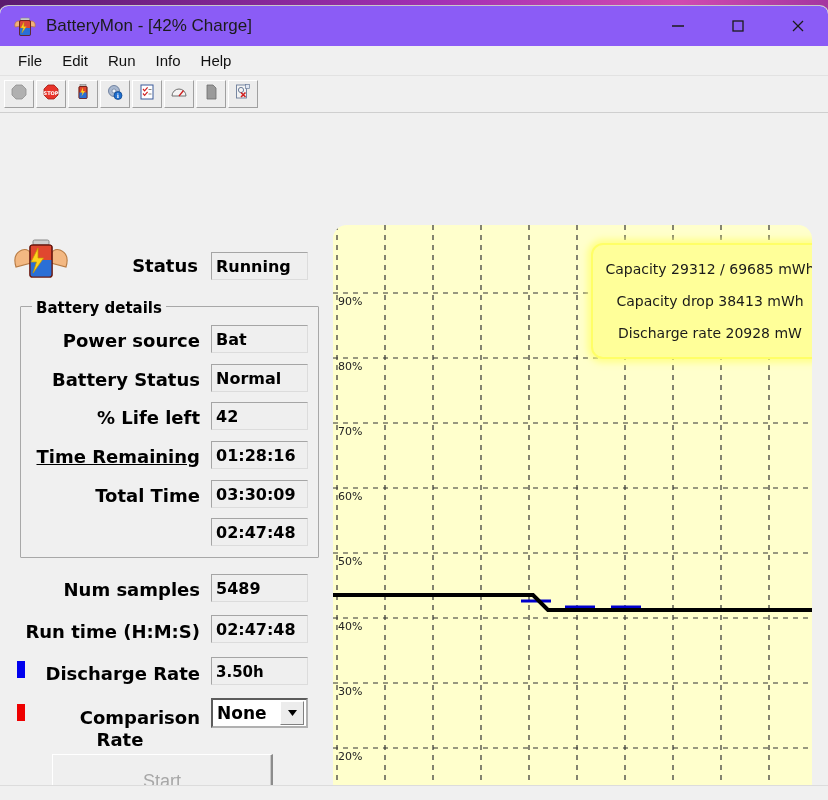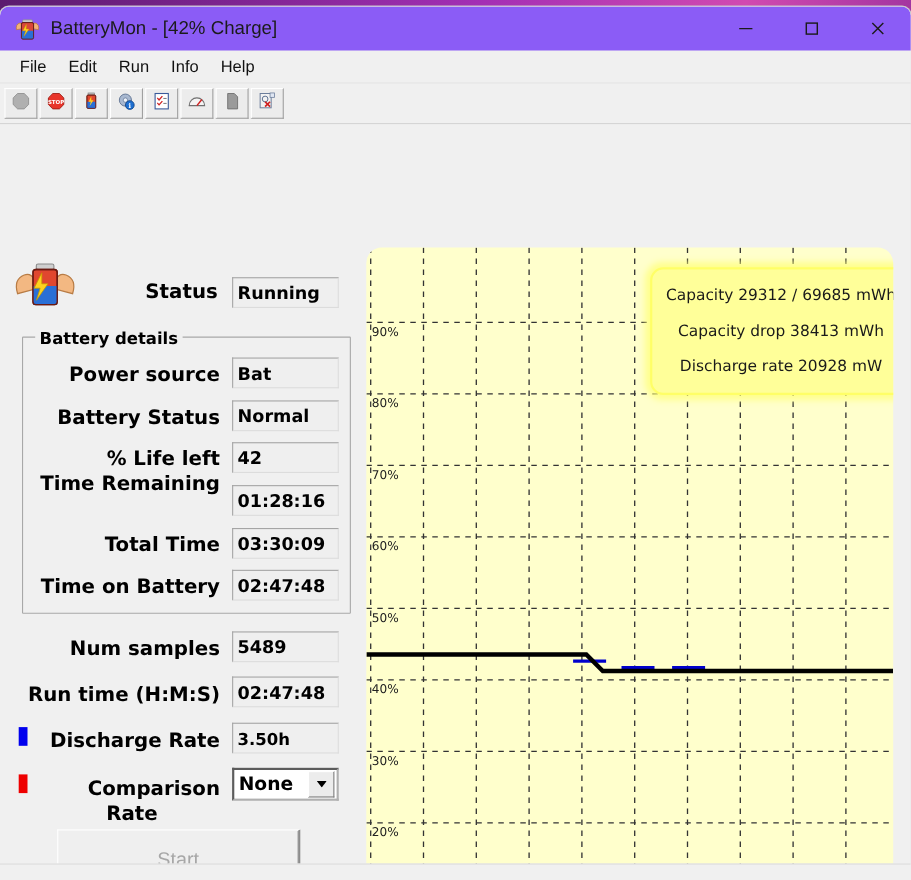--- a/index.html
+++ b/index.html
@@ -350,27 +350,26 @@
 
     <div class="lbl" style="left:40px;top:217px;width:160px;">Power source</div>
     <div class="fld" style="left:211px;top:212px;width:97px;height:28px;line-height:26px;">Bat</div>
 
     <div class="lbl" style="left:40px;top:256px;width:160px;">Battery Status</div>
     <div class="fld" style="left:211px;top:251px;width:97px;height:28px;line-height:26px;">Normal</div>
 
     <div class="lbl" style="left:40px;top:294px;width:160px;">% Life left</div>
     <div class="fld" style="left:211px;top:289px;width:97px;height:28px;line-height:26px;">42</div>
 
-    <div class="lbl" style="left:20px;top:316px;width:180px;">Time Remaining</div>
+    <div class="lbl" style="left:20px;top:333px;width:180px;text-decoration:underline;">Time Remaining</div>
     <div class="fld" style="left:211px;top:328px;width:97px;height:28px;line-height:26px;">01:28:16</div>
 
     <div class="lbl" style="left:40px;top:372px;width:160px;">Total Time</div>
     <div class="fld" style="left:211px;top:367px;width:97px;height:28px;line-height:26px;">03:30:09</div>
 
-    <div class="lbl" style="left:20px;top:410px;width:180px;">Time on Battery</div>
     <div class="fld" style="left:211px;top:405px;width:97px;height:28px;line-height:26px;">02:47:48</div>
 
     <div class="lbl" style="left:40px;top:466px;width:160px;">Num samples</div>
     <div class="fld" style="left:211px;top:461px;width:97px;height:28px;line-height:26px;">5489</div>
 
     <div class="lbl" style="left:20px;top:508px;width:180px;">Run time (H:M:S)</div>
     <div class="fld" style="left:211px;top:502px;width:97px;height:28px;line-height:26px;">02:47:48</div>
 
     <span class="swatch" style="left:17px;top:548px;background:#0000ee;"></span>
     <div class="lbl" style="left:40px;top:550px;width:160px;">Discharge Rate</div>

